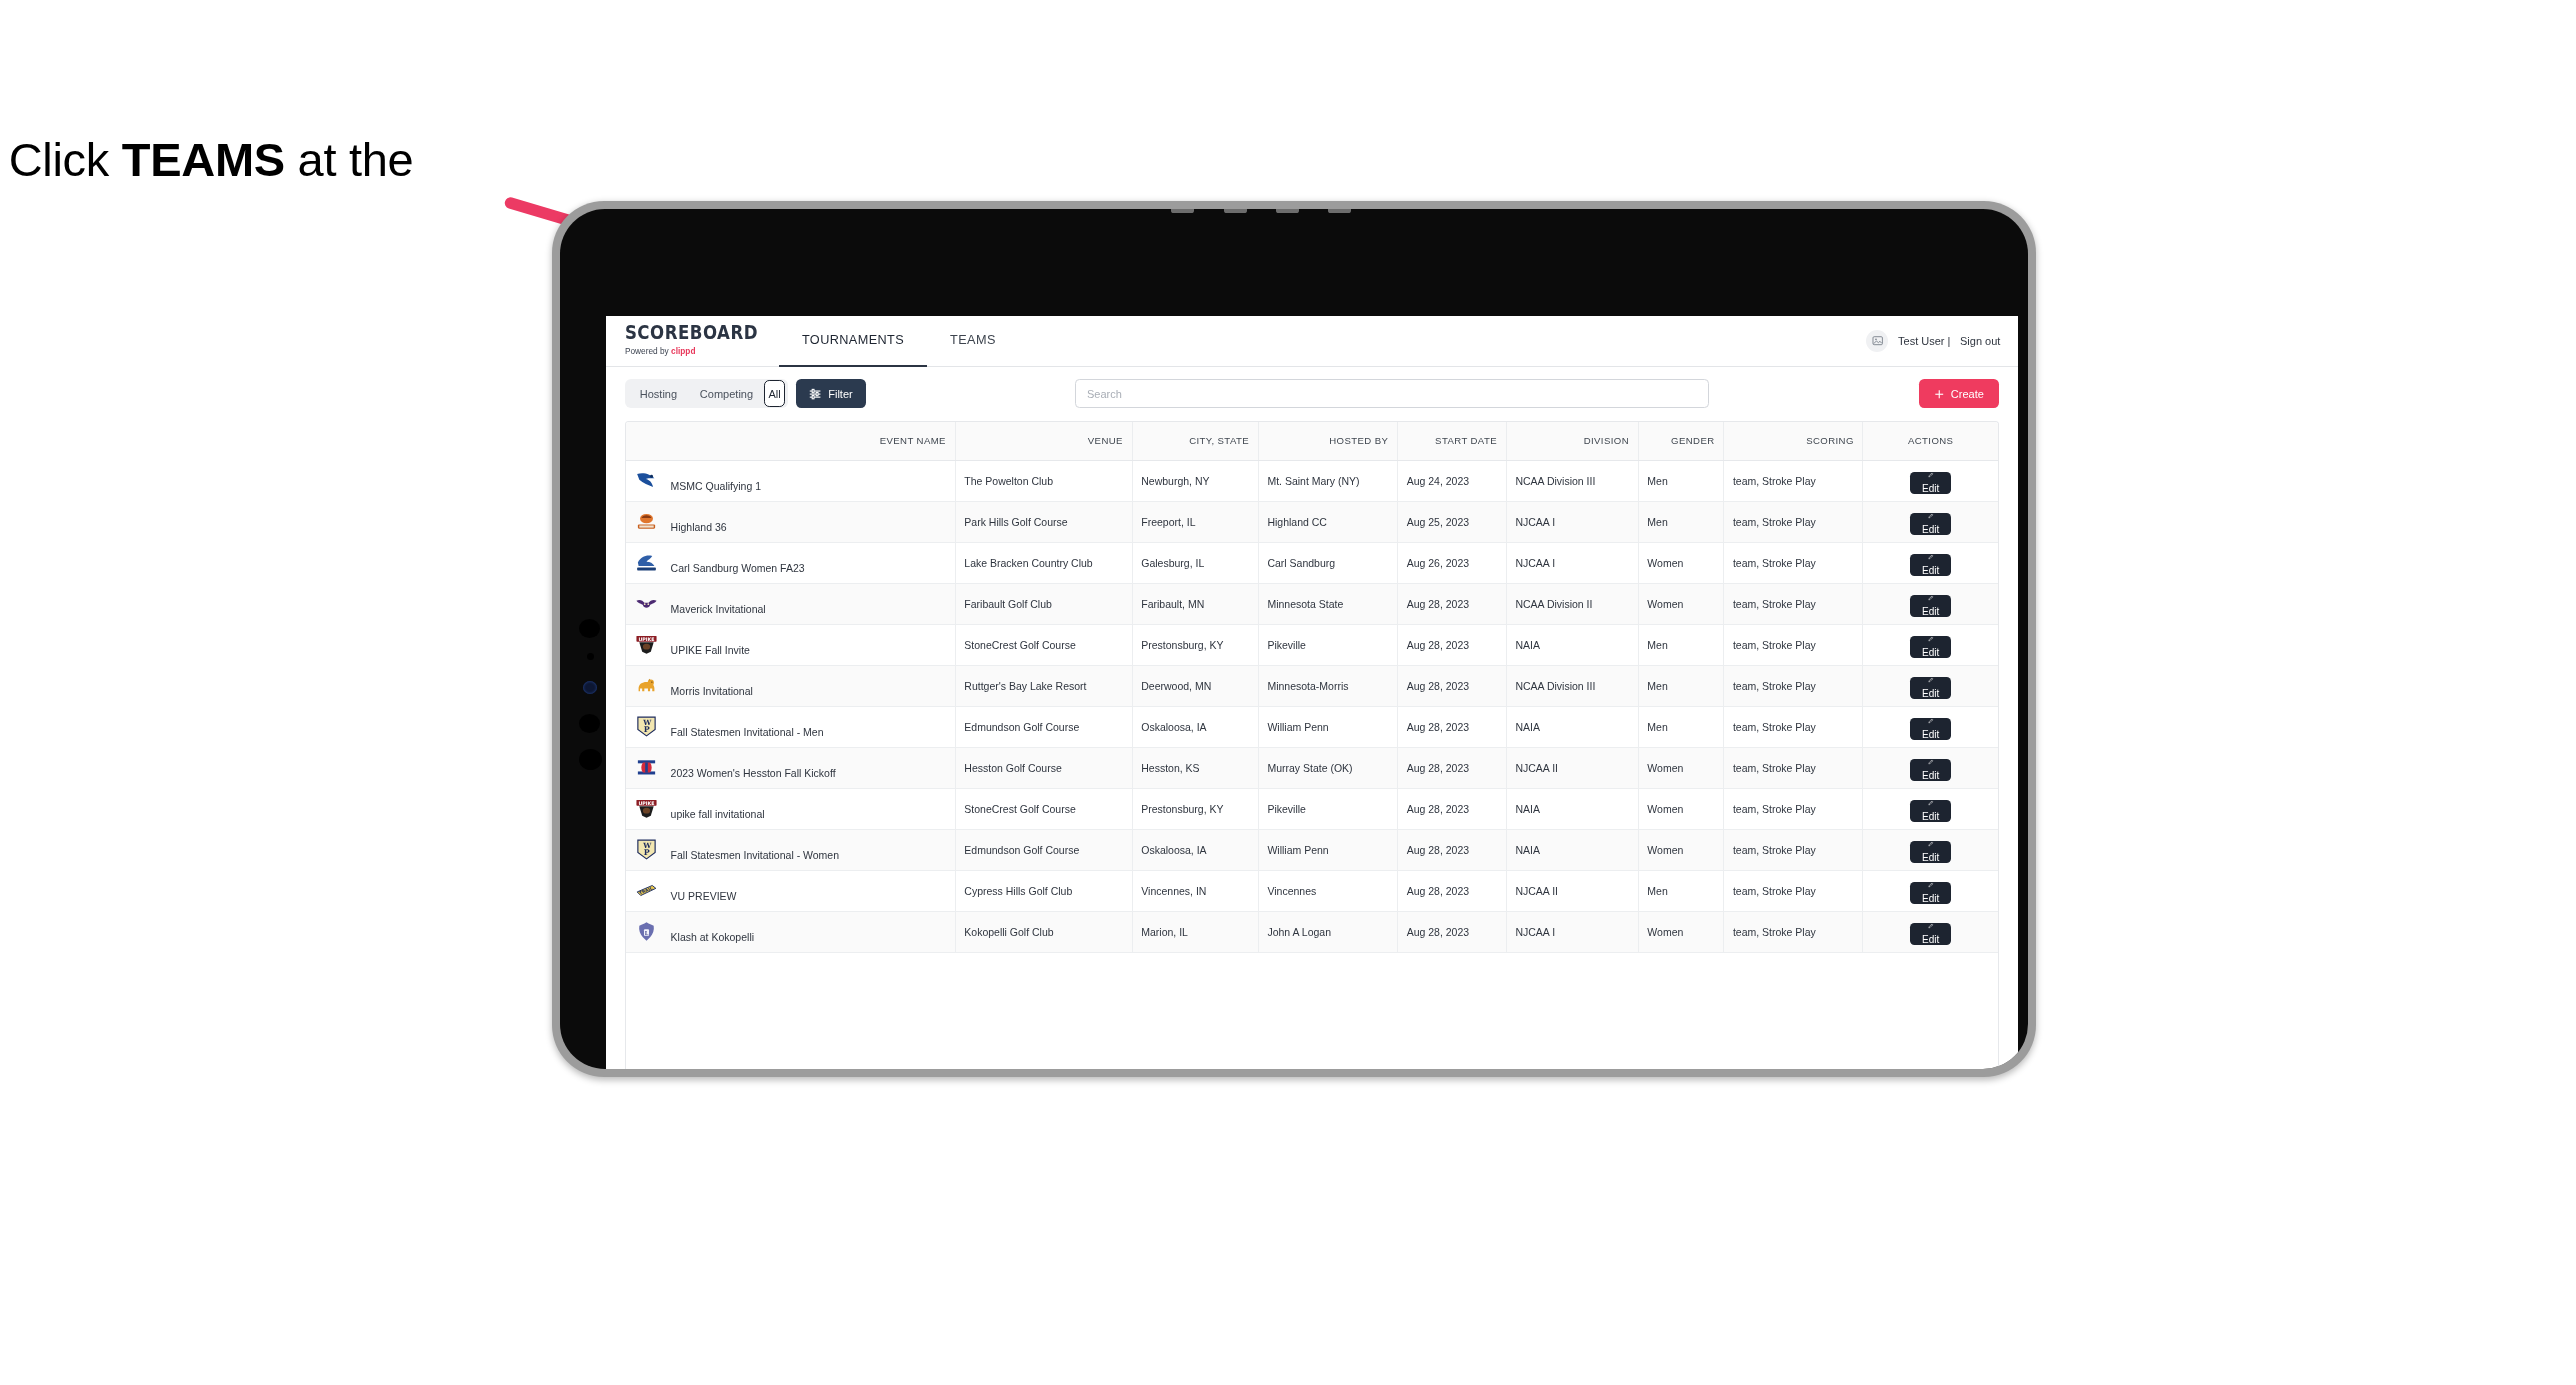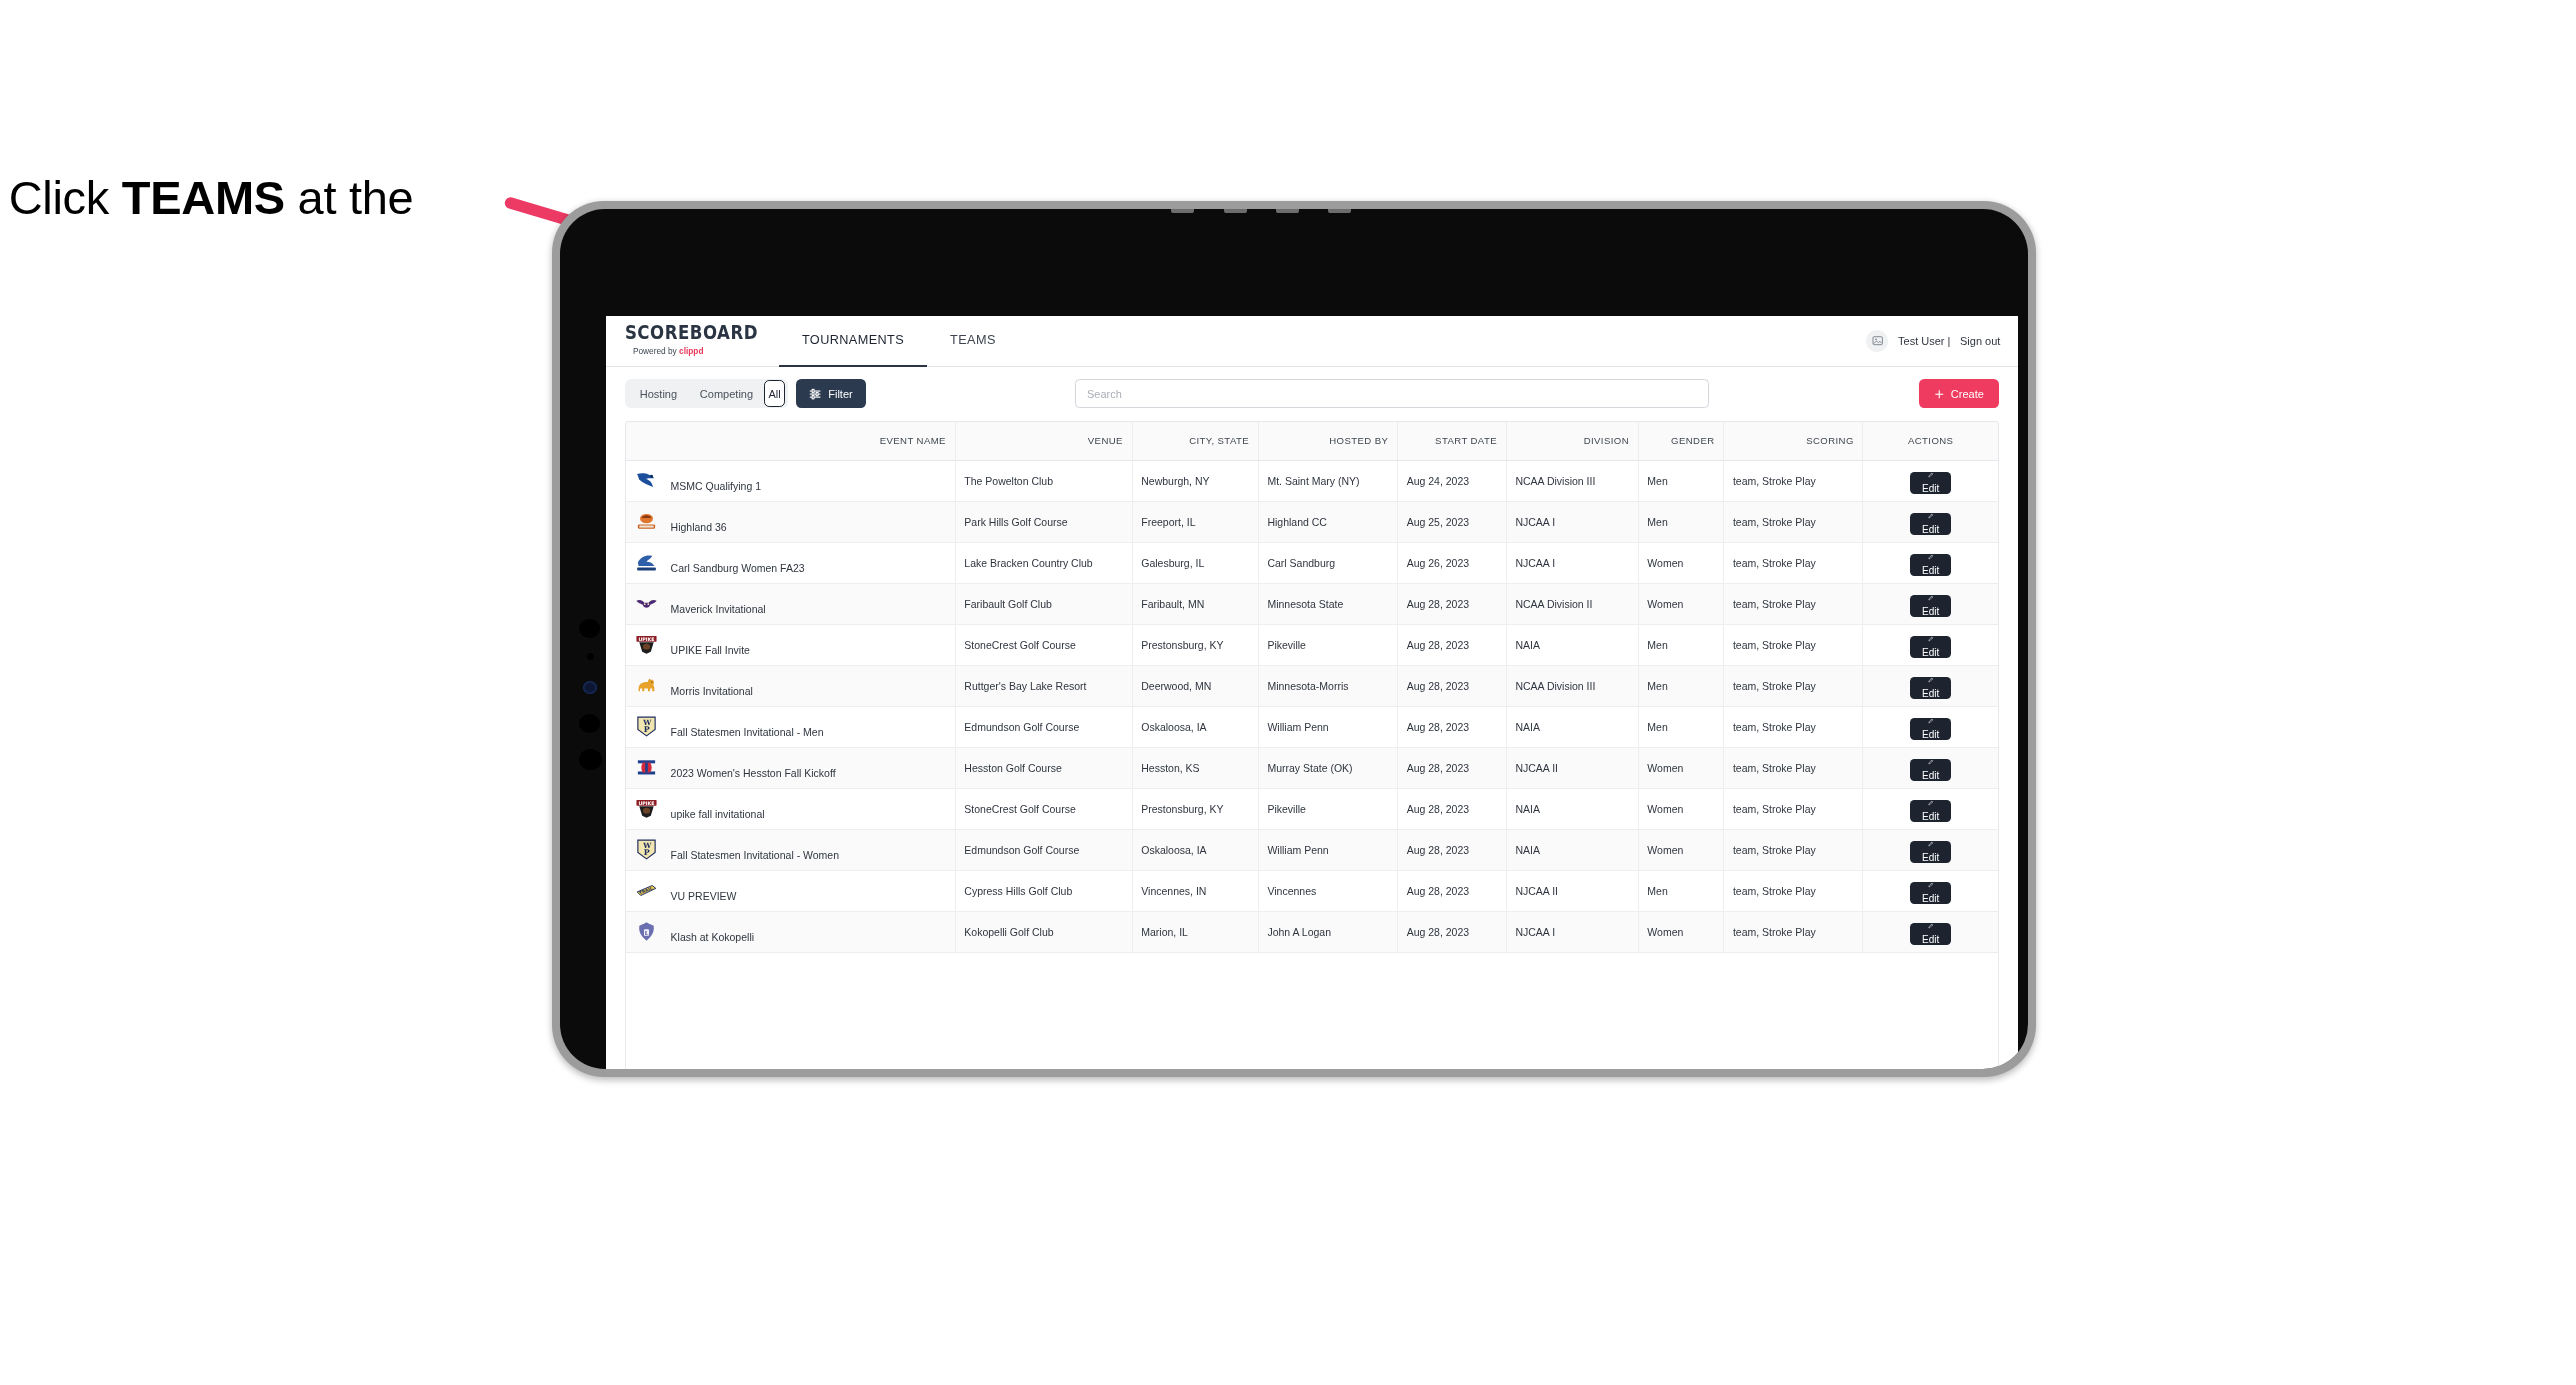--- a/index.html
+++ b/index.html
@@ -16,21 +16,20 @@
   #instruction {
     position: absolute;
     left: 8.7px;
     top: 127px;
     width: 541px;
     font-size: 47px;
     line-height: 1.42;
     color: #000000;
     font-family: "Liberation Sans", sans-serif;
     letter-spacing: -0.3px;
-    margin-top: 38px;
   }
   #instruction .strong { font-weight: bold; }
 
   
   #arrow-svg {
     position: absolute;
     left: 472px;
     top: 175px;
     width: 472px;
     height: 175px;
@@ -116,21 +115,20 @@
     font-family: "DejaVu Sans", sans-serif;
     line-height: 1;
     transform: scaleY(1.12);
     transform-origin: left bottom;
   }
   #brand-sub {
     font-size: 8.3px;
     color: #3c4350;
     margin-top: 4.4px;
     line-height: 1;
-    margin-left: 8px;
   }
   #brand-sub .clippd { color: #e8375a; font-weight: bold; }
 
   .nav-tab {
     display: flex;
     align-items: center;
     padding: 0 23px;
     font-size: 12.7px;
     letter-spacing: 0.4px;
     color: #3d444e;

